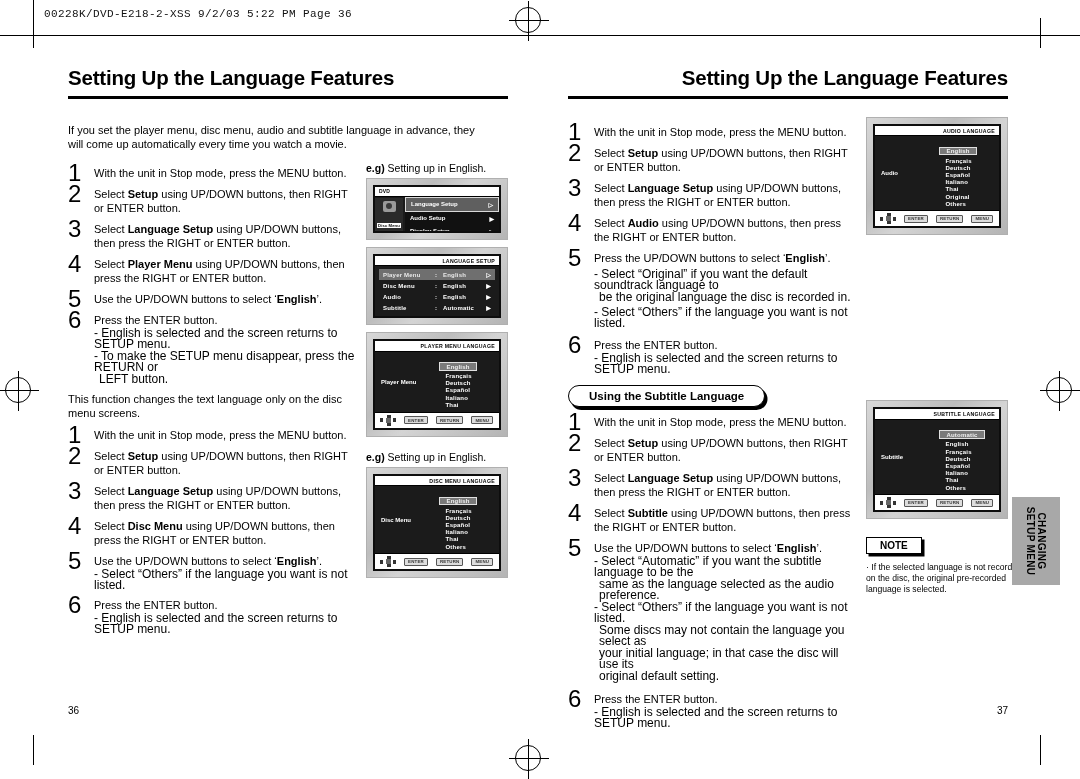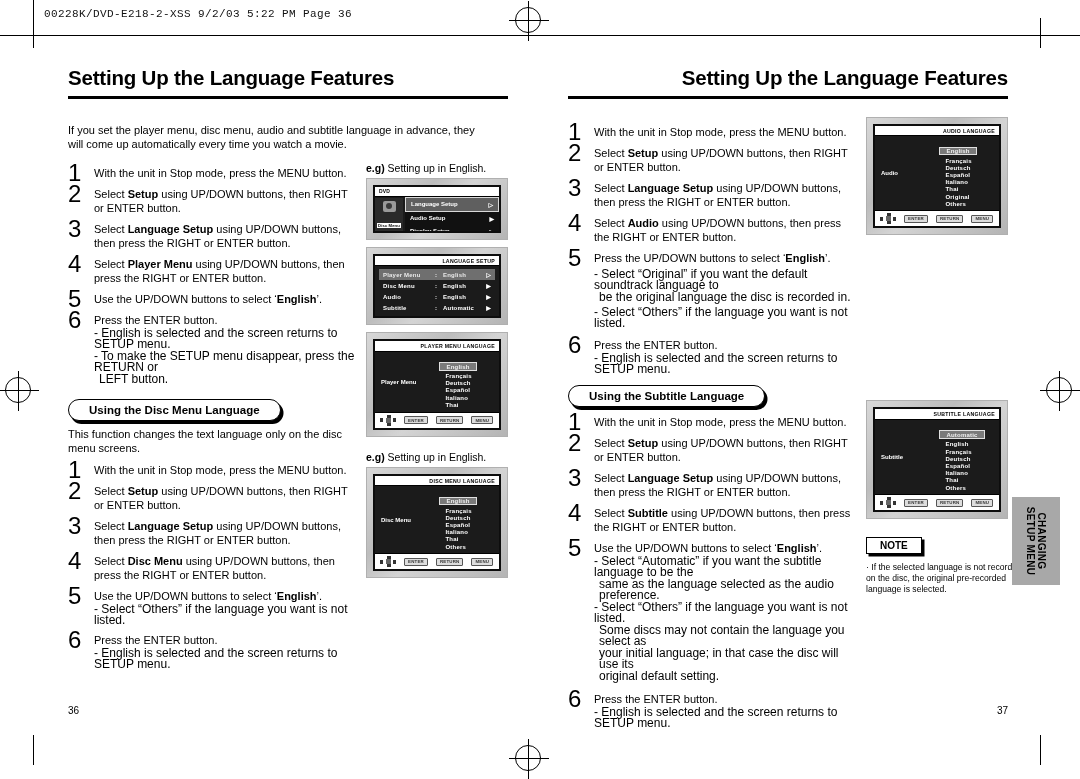--- a/index.html
+++ b/index.html
@@ -280,23 +280,20 @@
             <div class="num">6</div>
             <div class="txt">Press the ENTER button.</div>
             <div class="sub">
               <p>- English is selected and the screen returns to SETUP menu.</p>
               <p>- To make the SETUP menu disappear, press the RETURN or</p>
               <p class="ind">LEFT button.</p>
             </div>
           </div>
         </div>
 
-        <div class="pill-wrap" style="margin-top:14px;">
-          <div class="pill">Using the Disc Menu Language</div>
-        </div>
 
         <div class="body-note">This function changes the text language only on the disc menu screens.</div>
 
         <div class="steps" style="margin-top:8px;">
           <div class="step">
             <div class="num">1</div>
             <div class="txt">With the unit in Stop mode, press the MENU button.</div>
           </div>
           <div class="step">
             <div class="num">2</div>

